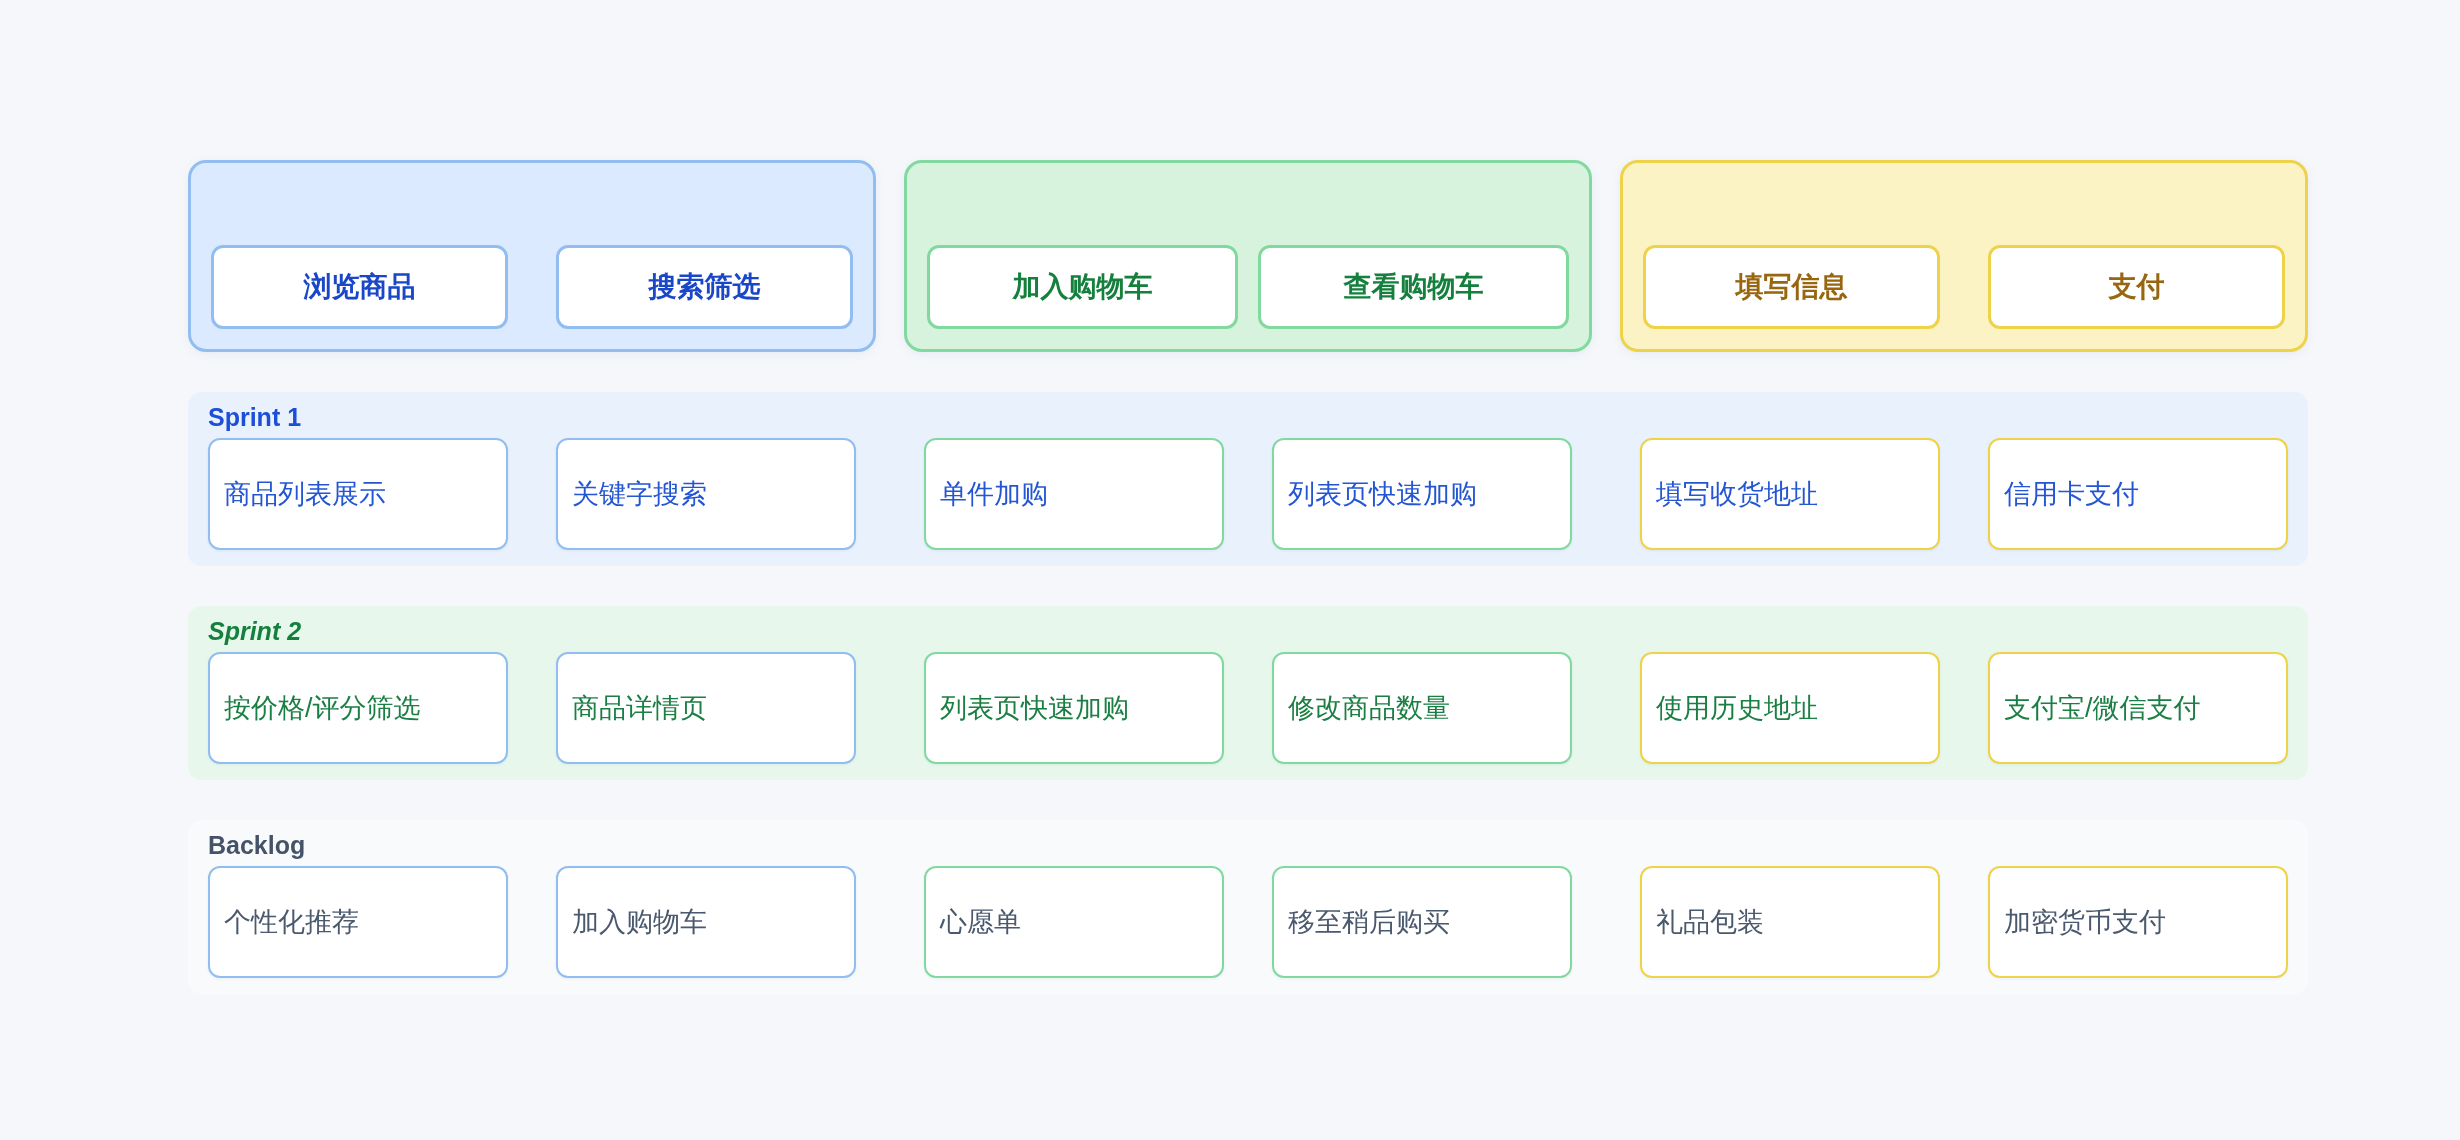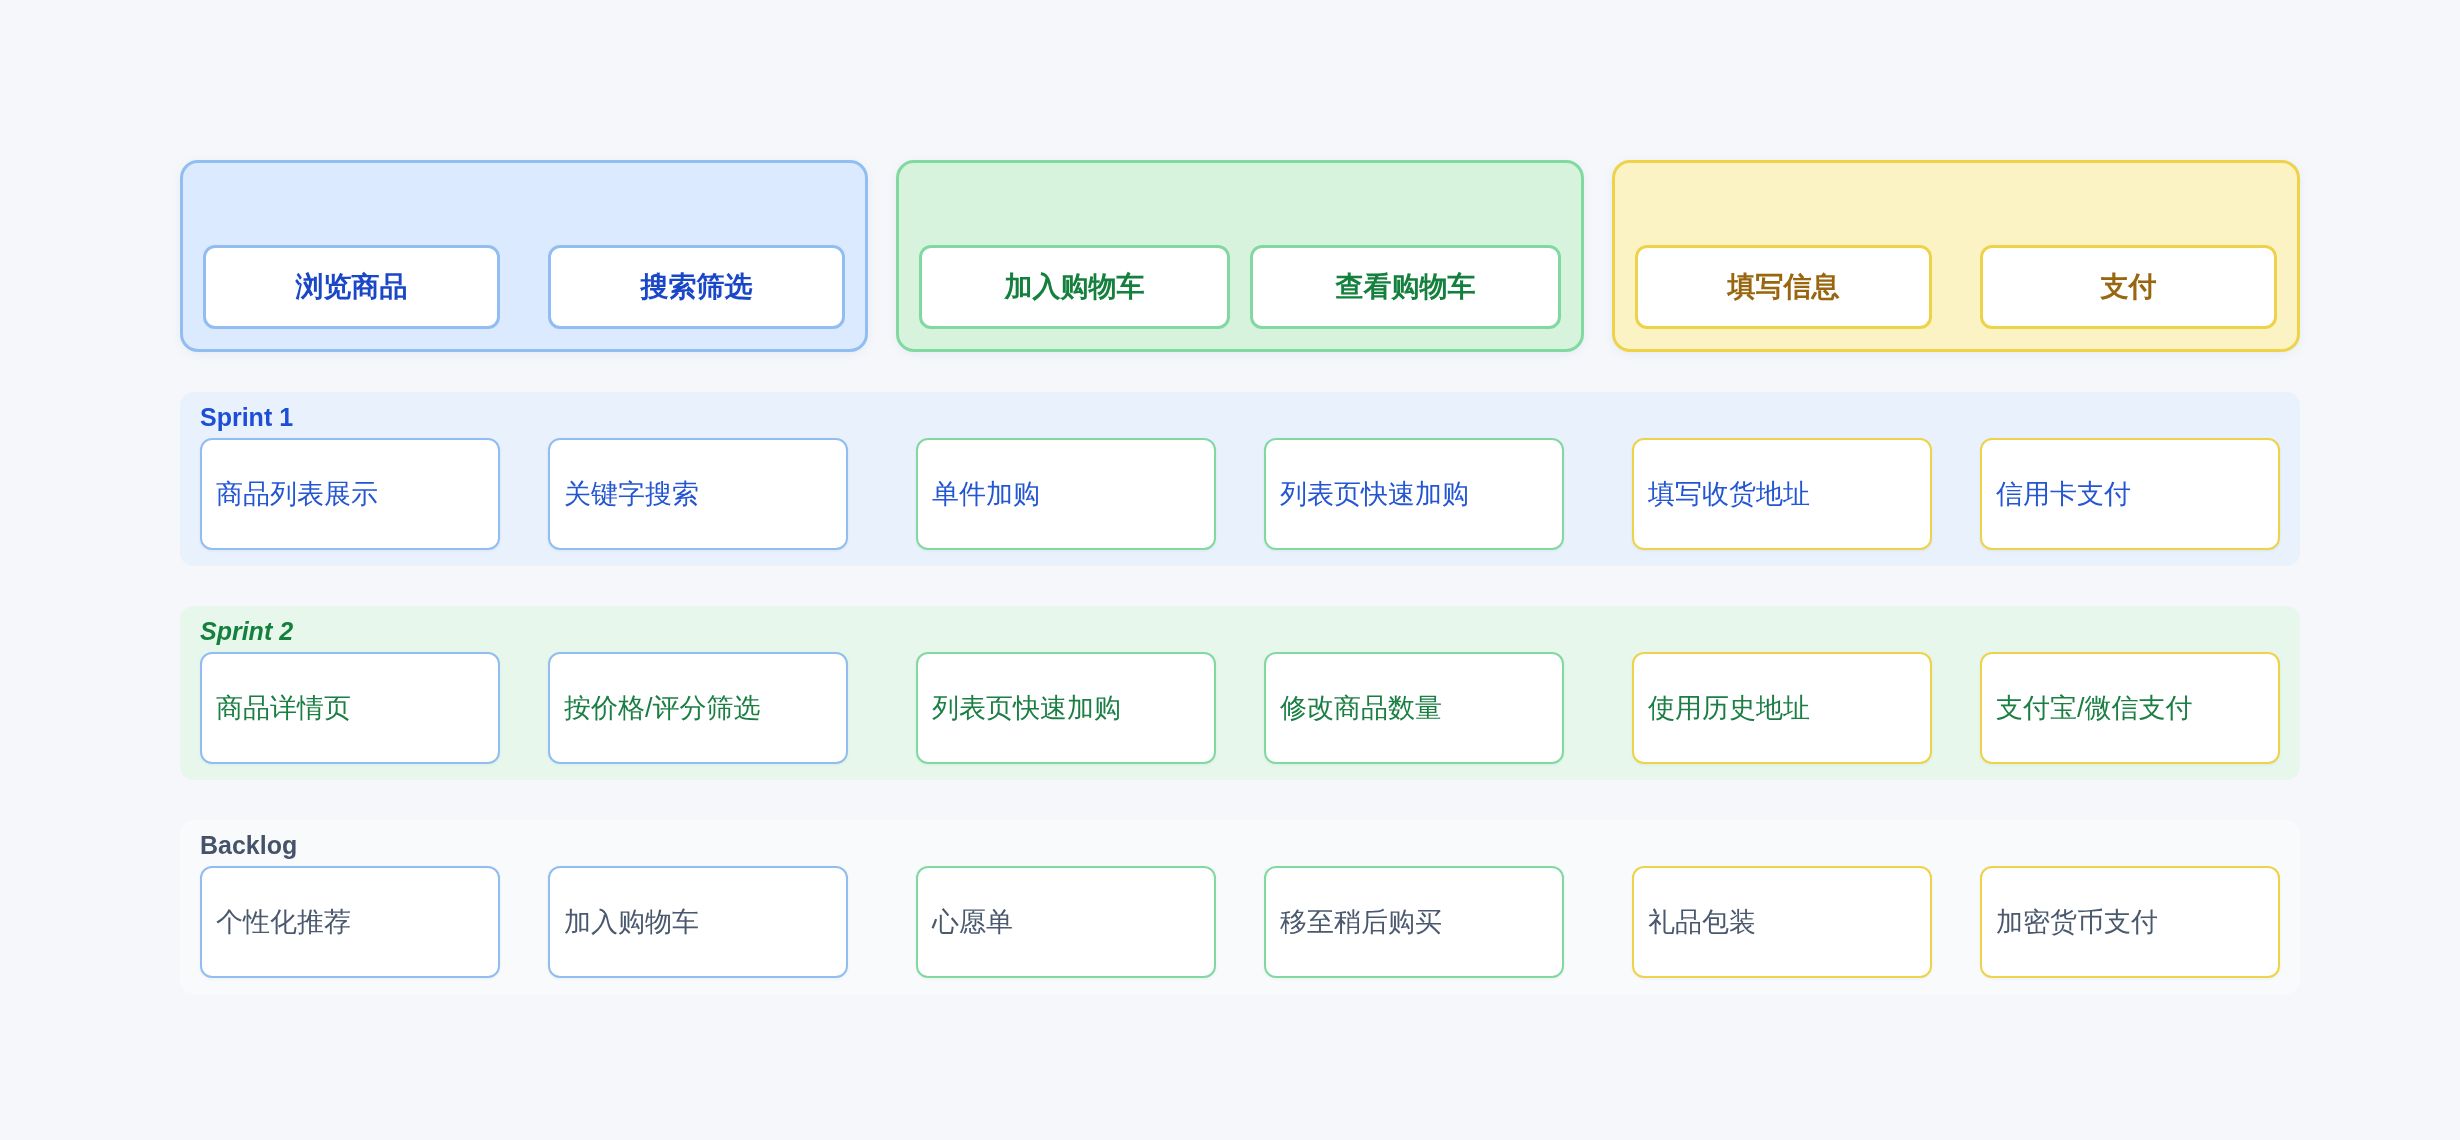--- a/index.html
+++ b/index.html
@@ -8,21 +8,21 @@
   .canvas {
     position: relative;
     width: 2460px;
     height: 1140px;
     background: var(--page-bg, #f5f7fa);
     overflow: hidden;
   }
 
   .board {
     position: absolute;
-    left: 180px;
+    left: 188px;
     top: 160px;
     width: 2120px;
   }
 
   
   .activities {
     display: flex;
     gap: 28px;
   }
   .activity {
@@ -135,22 +135,22 @@
         <div class="story col-green">单件加购</div>
         <div class="story col-green">列表页快速加购</div>
         <div class="story col-yellow">填写收货地址</div>
         <div class="story col-yellow">信用卡支付</div>
       </div>
     </div>
 
     <div class="swimlane lane-green">
       <div class="lane-label">Sprint 2</div>
       <div class="lane-cards">
+        <div class="story col-blue">按价格/评分筛选</div>
         <div class="story col-blue">商品详情页</div>
-        <div class="story col-blue">按价格/评分筛选</div>
         <div class="story col-green">列表页快速加购</div>
         <div class="story col-green">修改商品数量</div>
         <div class="story col-yellow">使用历史地址</div>
         <div class="story col-yellow">支付宝/微信支付</div>
       </div>
     </div>
 
     <div class="swimlane lane-slate">
       <div class="lane-label">Backlog</div>
       <div class="lane-cards">

